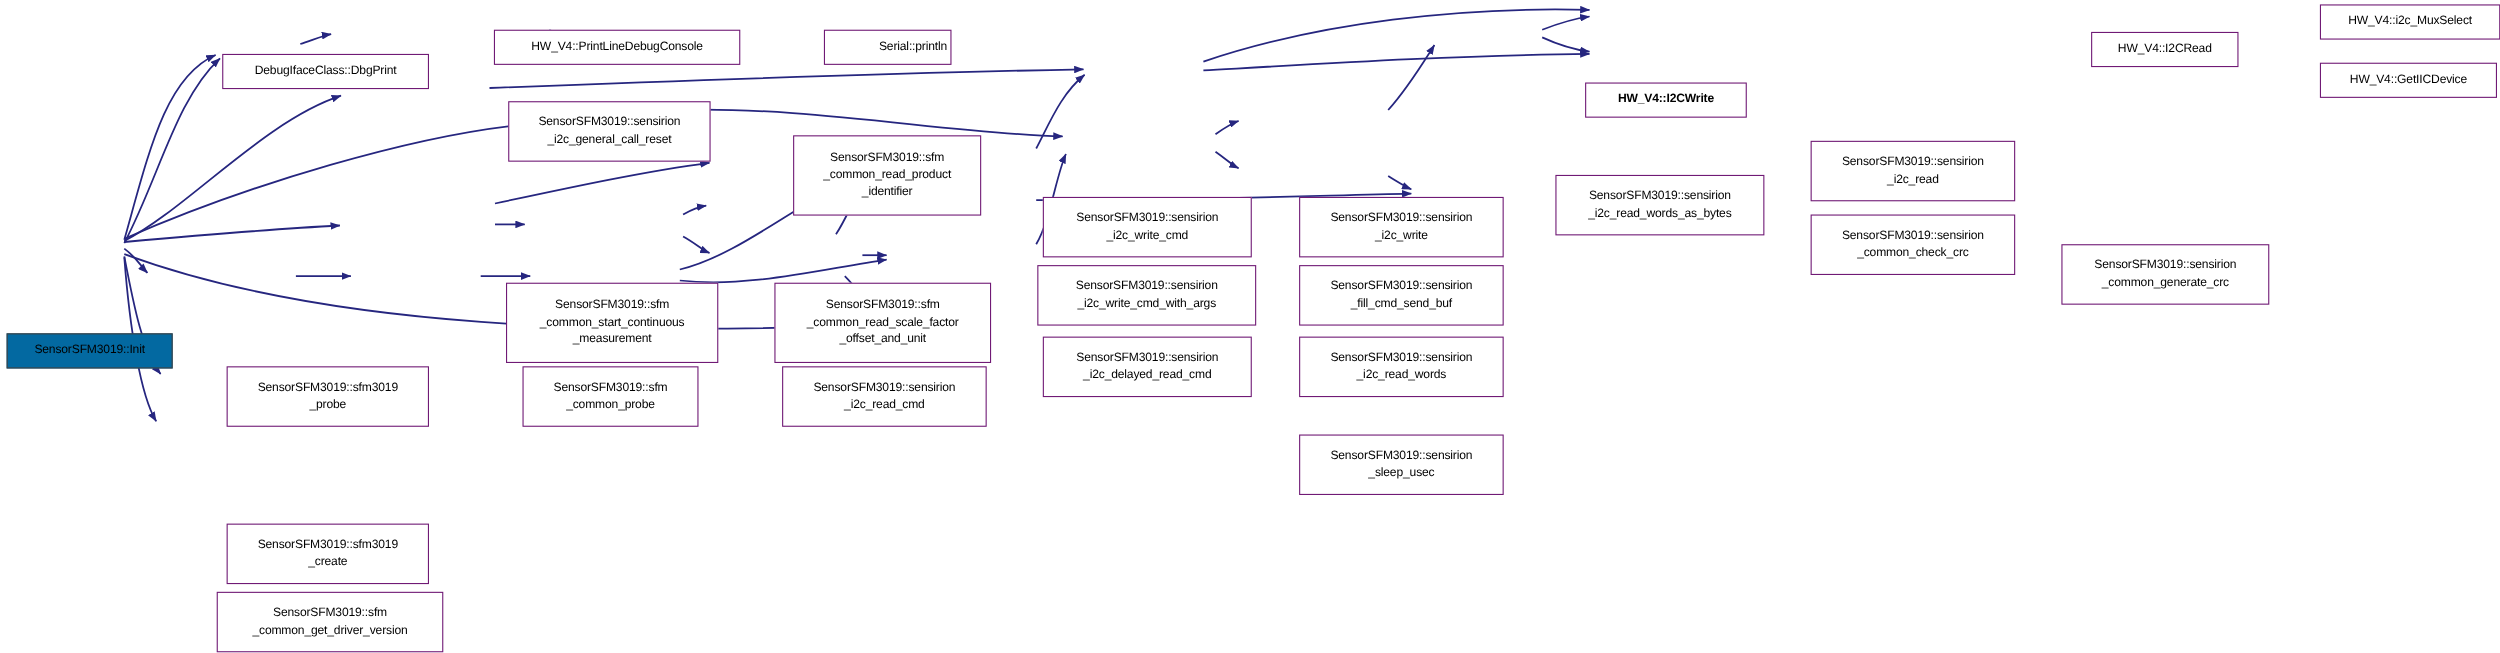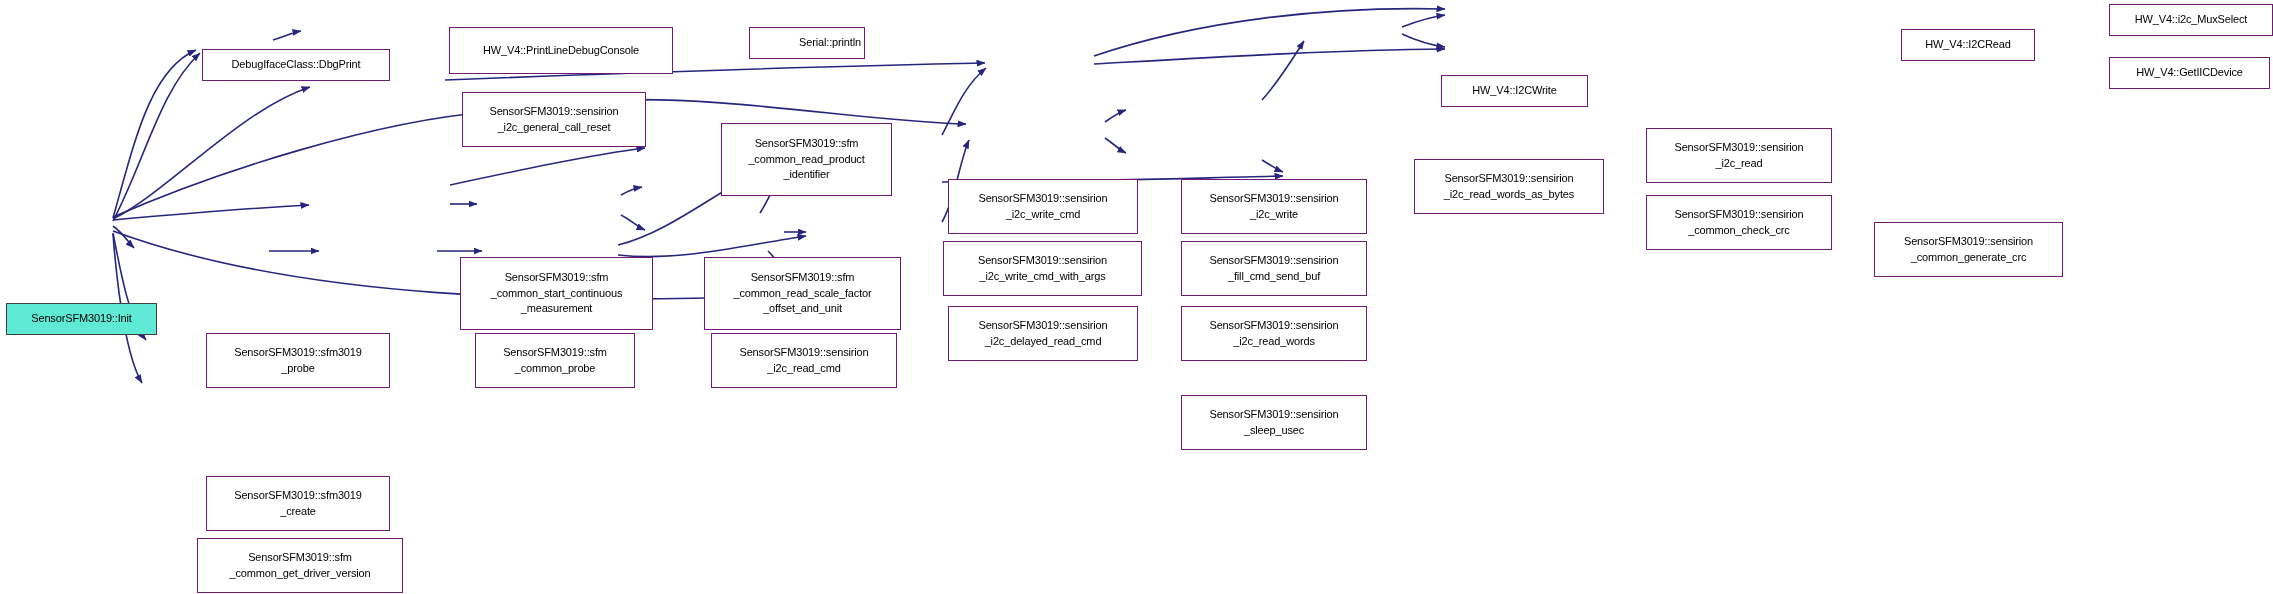--- a/index.html
+++ b/index.html
@@ -33,21 +33,21 @@
     line-height: 15.4px;
     display: flex;
     align-items: center;
     justify-content: center;
     text-align: center;
     white-space: pre-line;
     letter-spacing: -0.15px;
     z-index: 2;
   }
   .node.root {
-    background: #5eead4;
+    background: #0369a1;
     border-color: #404040;
   }
   .node-label {
     display: block;
     width: 100%;
     padding: 0 3px;
     box-sizing: border-box;
   }
 </style>
 </head>
@@ -120,21 +120,21 @@
       <path d="M 1094 64 C 1200 58 1330 50 1445 49"></path>
 
       <path d="M 1402 27 C 1415 22 1430 17 1445 15"></path>
       <path d="M 1402 34 C 1415 40 1430 45 1445 47"></path>
     </g>
   </svg>
 
   <div id="node-layer">
       <div class="node root" style="left: 6px; top: 303px; width: 151px; height: 32px;"><span class="node-label">SensorSFM3019::Init</span></div>
       <div class="node" style="left: 202px; top: 49px; width: 188px; height: 32px;"><span class="node-label">DebugIfaceClass::DbgPrint</span></div>
-      <div class="node" style="left: 449px; top: 27px; width: 224px; height: 47px;"><span class="node-label">HW_V4::PrintLineDebugConsole</span></div>
+      <div class="node" style="left: 449px; top: 27px; width: 224px; height: 32px;"><span class="node-label">HW_V4::PrintLineDebugConsole</span></div>
       <div class="node" style="left: 749px; top: 27px; width: 116px; height: 32px; text-align: right;"><span class="node-label">Serial::println</span></div>
       <div class="node" style="left: 462px; top: 92px; width: 184px; height: 55px;"><span class="node-label">SensorSFM3019::sensirion
 _i2c_general_call_reset</span></div>
       <div class="node" style="left: 721px; top: 123px; width: 171px; height: 73px;"><span class="node-label">SensorSFM3019::sfm
 _common_read_product
 _identifier</span></div>
       <div class="node" style="left: 460px; top: 257px; width: 193px; height: 73px;"><span class="node-label">SensorSFM3019::sfm
 _common_start_continuous
 _measurement</span></div>
       <div class="node" style="left: 704px; top: 257px; width: 197px; height: 73px;"><span class="node-label">SensorSFM3019::sfm
@@ -159,21 +159,21 @@
       <div class="node" style="left: 1181px; top: 179px; width: 186px; height: 55px;"><span class="node-label">SensorSFM3019::sensirion
 _i2c_write</span></div>
       <div class="node" style="left: 1181px; top: 241px; width: 186px; height: 55px;"><span class="node-label">SensorSFM3019::sensirion
 _fill_cmd_send_buf</span></div>
       <div class="node" style="left: 1181px; top: 306px; width: 186px; height: 55px;"><span class="node-label">SensorSFM3019::sensirion
 _i2c_read_words</span></div>
       <div class="node" style="left: 1181px; top: 395px; width: 186px; height: 55px;"><span class="node-label">SensorSFM3019::sensirion
 _sleep_usec</span></div>
       <div class="node" style="left: 1414px; top: 159px; width: 190px; height: 55px;"><span class="node-label">SensorSFM3019::sensirion
 _i2c_read_words_as_bytes</span></div>
-      <div class="node" style="left: 1441px; top: 75px; width: 147px; height: 32px;"><span class="node-label">HW_V4::I2CWrite</span></div>
+      <div class="node" style="left: 1441px; top: 75px; width: 147px; height: 32px; font-weight: bold;"><span class="node-label">HW_V4::I2CWrite</span></div>
       <div class="node" style="left: 1646px; top: 128px; width: 186px; height: 55px;"><span class="node-label">SensorSFM3019::sensirion
 _i2c_read</span></div>
       <div class="node" style="left: 1646px; top: 195px; width: 186px; height: 55px;"><span class="node-label">SensorSFM3019::sensirion
 _common_check_crc</span></div>
       <div class="node" style="left: 1874px; top: 222px; width: 189px; height: 55px;"><span class="node-label">SensorSFM3019::sensirion
 _common_generate_crc</span></div>
       <div class="node" style="left: 1901px; top: 29px; width: 134px; height: 32px;"><span class="node-label">HW_V4::I2CRead</span></div>
       <div class="node" style="left: 2109px; top: 4px; width: 164px; height: 32px;"><span class="node-label">HW_V4::i2c_MuxSelect</span></div>
       <div class="node" style="left: 2109px; top: 57px; width: 161px; height: 32px;"><span class="node-label">HW_V4::GetIICDevice</span></div>
     </div>

